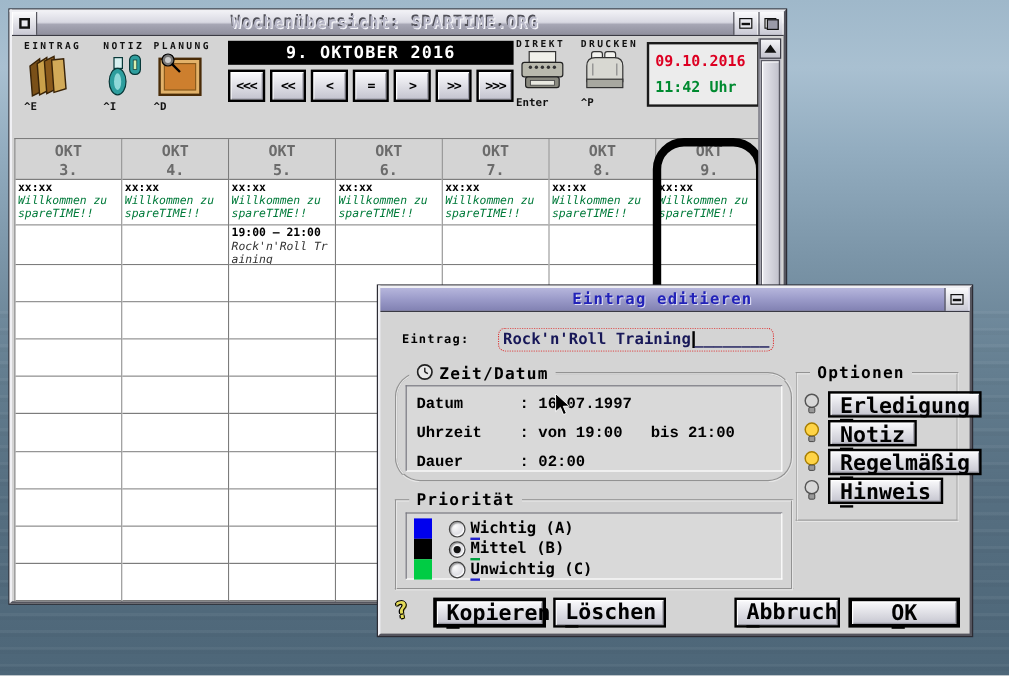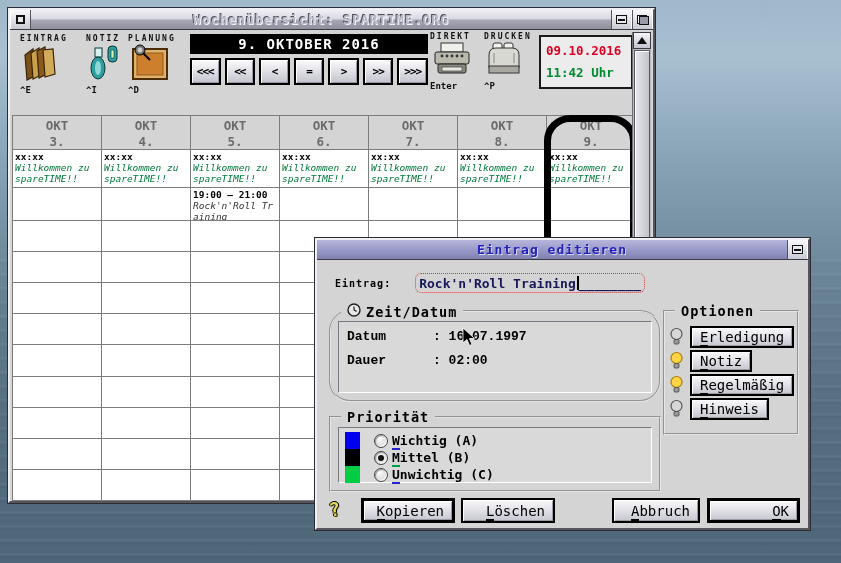--- a/index.html
+++ b/index.html
@@ -107,23 +107,23 @@
   .swatch { width:15px; height:17px; border:0; }
   .radio { width:14px; height:14px; border-radius:50%; margin-left:14px; position:relative;
     background:radial-gradient(circle at 35% 30%,#fdfdfd,#c9c9d2); border:1px solid #444;
     box-shadow:inset 1px 1px 1px rgba(0,0,0,.35), inset -1px -1px 1px #fff; }
   .radio.checked::after { content:""; position:absolute; left:3px; top:3px; width:6px; height:6px; border-radius:50%; background:#111; }
   .plabel { margin-left:4px; font-size:13px; font-weight:bold; color:#000; }
 
   .optcol { position:absolute; left:4px; top:14px; right:4px; }
   .optrow { display:flex; align-items:center; margin-bottom:3px; height:21px; }
   .bulb { width:15px; height:19px; flex:0 0 15px; }
-  .btn3d { font-family:inherit; font-size:14px; font-weight:normal; color:#000; height:22px;
+  .btn3d { font-family:inherit; font-size:18px; font-weight:bold; color:#000; height:22px;
     background:linear-gradient(180deg,#fafafc,#c6c6d0); border:2px solid #000; padding:0 8px;
-    box-shadow:inset 1px 1px 0 #fff, inset -1px -1px 0 #9a9aa4; margin-left:6px;text-align:right; }
+    box-shadow:inset 1px 1px 0 #fff, inset -1px -1px 0 #9a9aa4; margin-left:6px; }
   .btn3d.default { border-width:3px; }
   u, .ul1 { text-decoration:none; border-bottom:2px solid #000; }
 
   .footer { position:absolute; left:0; right:0; top:258px; height:30px; }
   .help-q { position:absolute; left:12px; top:0px; font-size:19px; font-weight:bold; color:#e3da58;
     text-shadow:1px 0 #000,-1px 0 #000,0 1px #000,0 -1px #000,1px 1px 0 #7a7420; transform:rotate(-10deg); }
   #btn-kopieren { position:absolute; left:38px;  width:94px; height:25px; }
   #btn-loeschen { position:absolute; left:138px; width:94px; height:25px; }
   #btn-abbruch  { position:absolute; left:289px; width:88px; height:25px; }
   #btn-ok       { position:absolute; left:384px; width:93px; height:25px; }
@@ -423,20 +423,24 @@
           </svg>
         </span>
         <span>Zeit/Datum</span>
       </div>
       <div class="inpanel">
         <div class="zrow">
           <span class="zname">Datum</span>
           <span class="zval">: 16.07.1997</span>
         </div>
         <div class="zrow">
+          <span class="zname">Uhrzeit</span>
+          <span class="zval">: von 19:00   bis 21:00</span>
+        </div>
+        <div class="zrow">
           <span class="zname">Dauer</span>
           <span class="zval">: 02:00</span>
         </div>
       </div>
     </div>
 
     <div class="group" id="grp-prio">
       <div class="group-label">
         <span>Priorität</span>
       </div>

